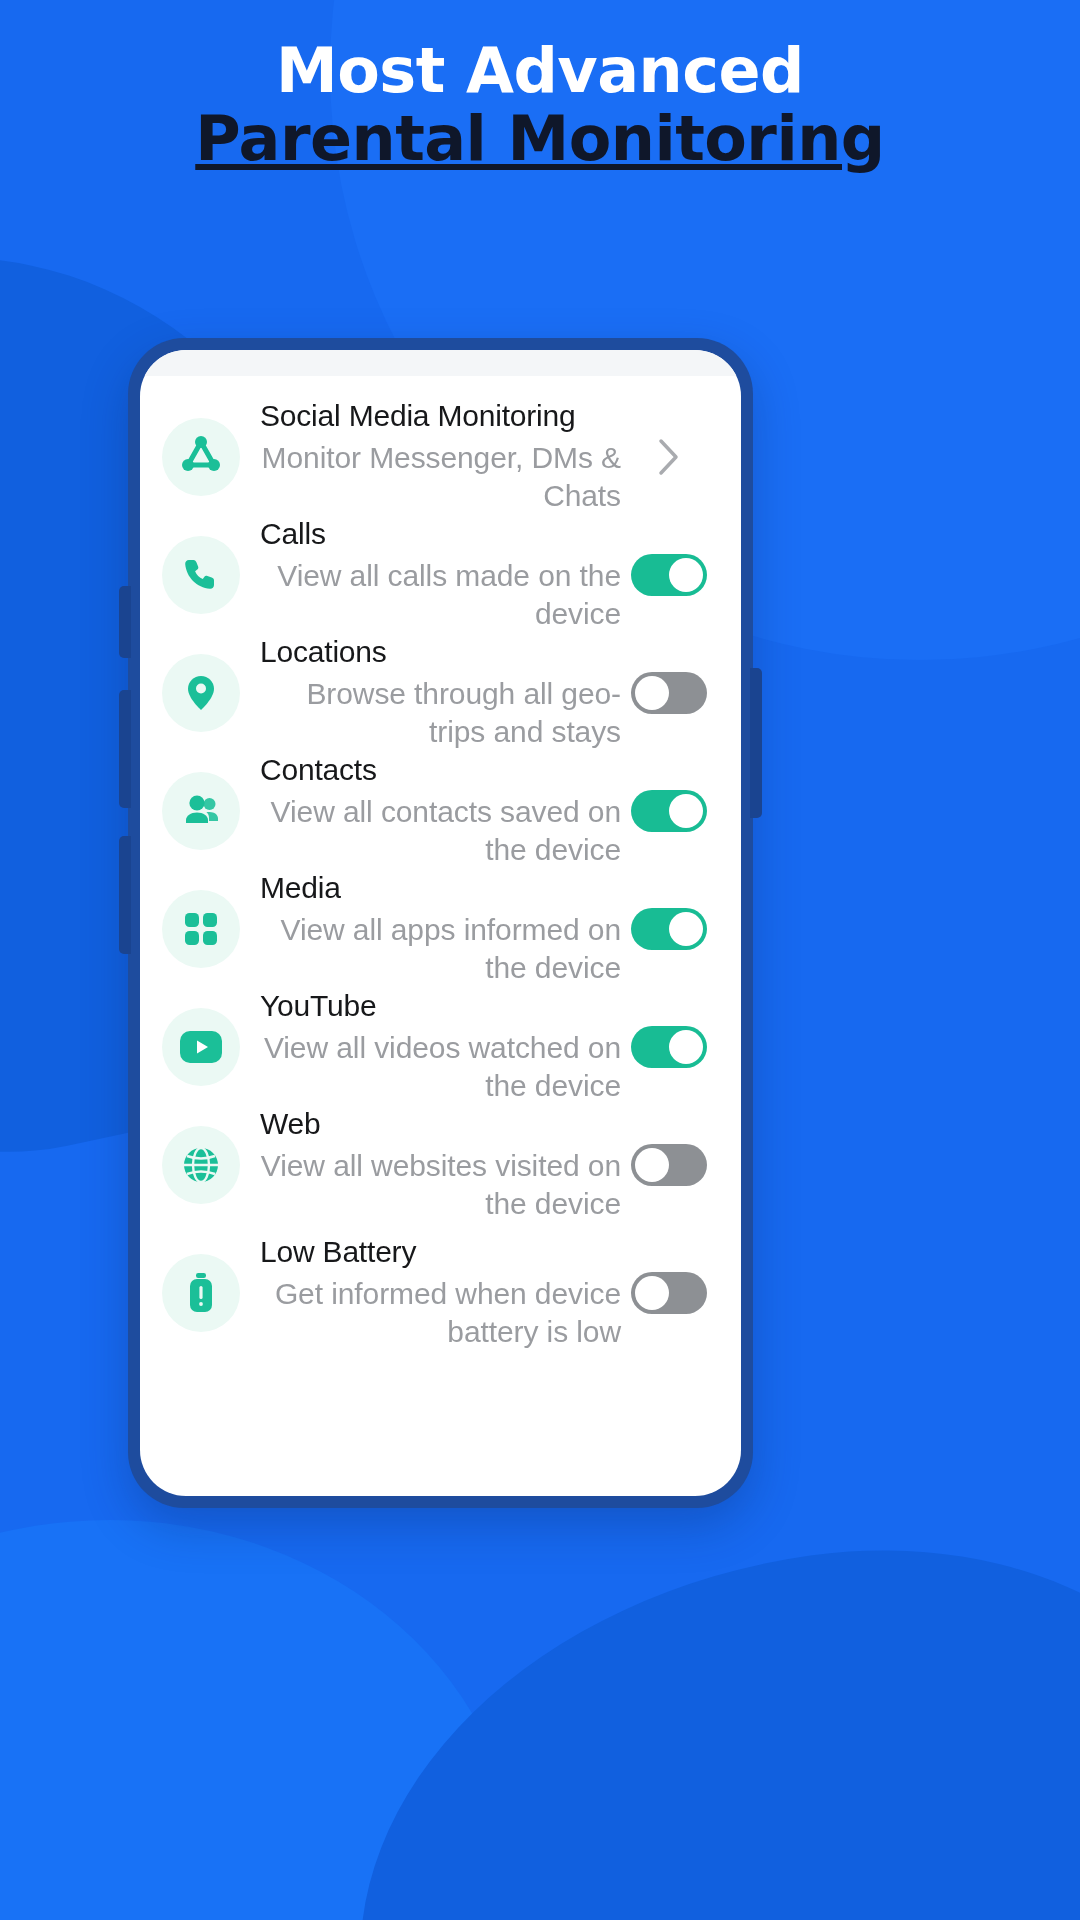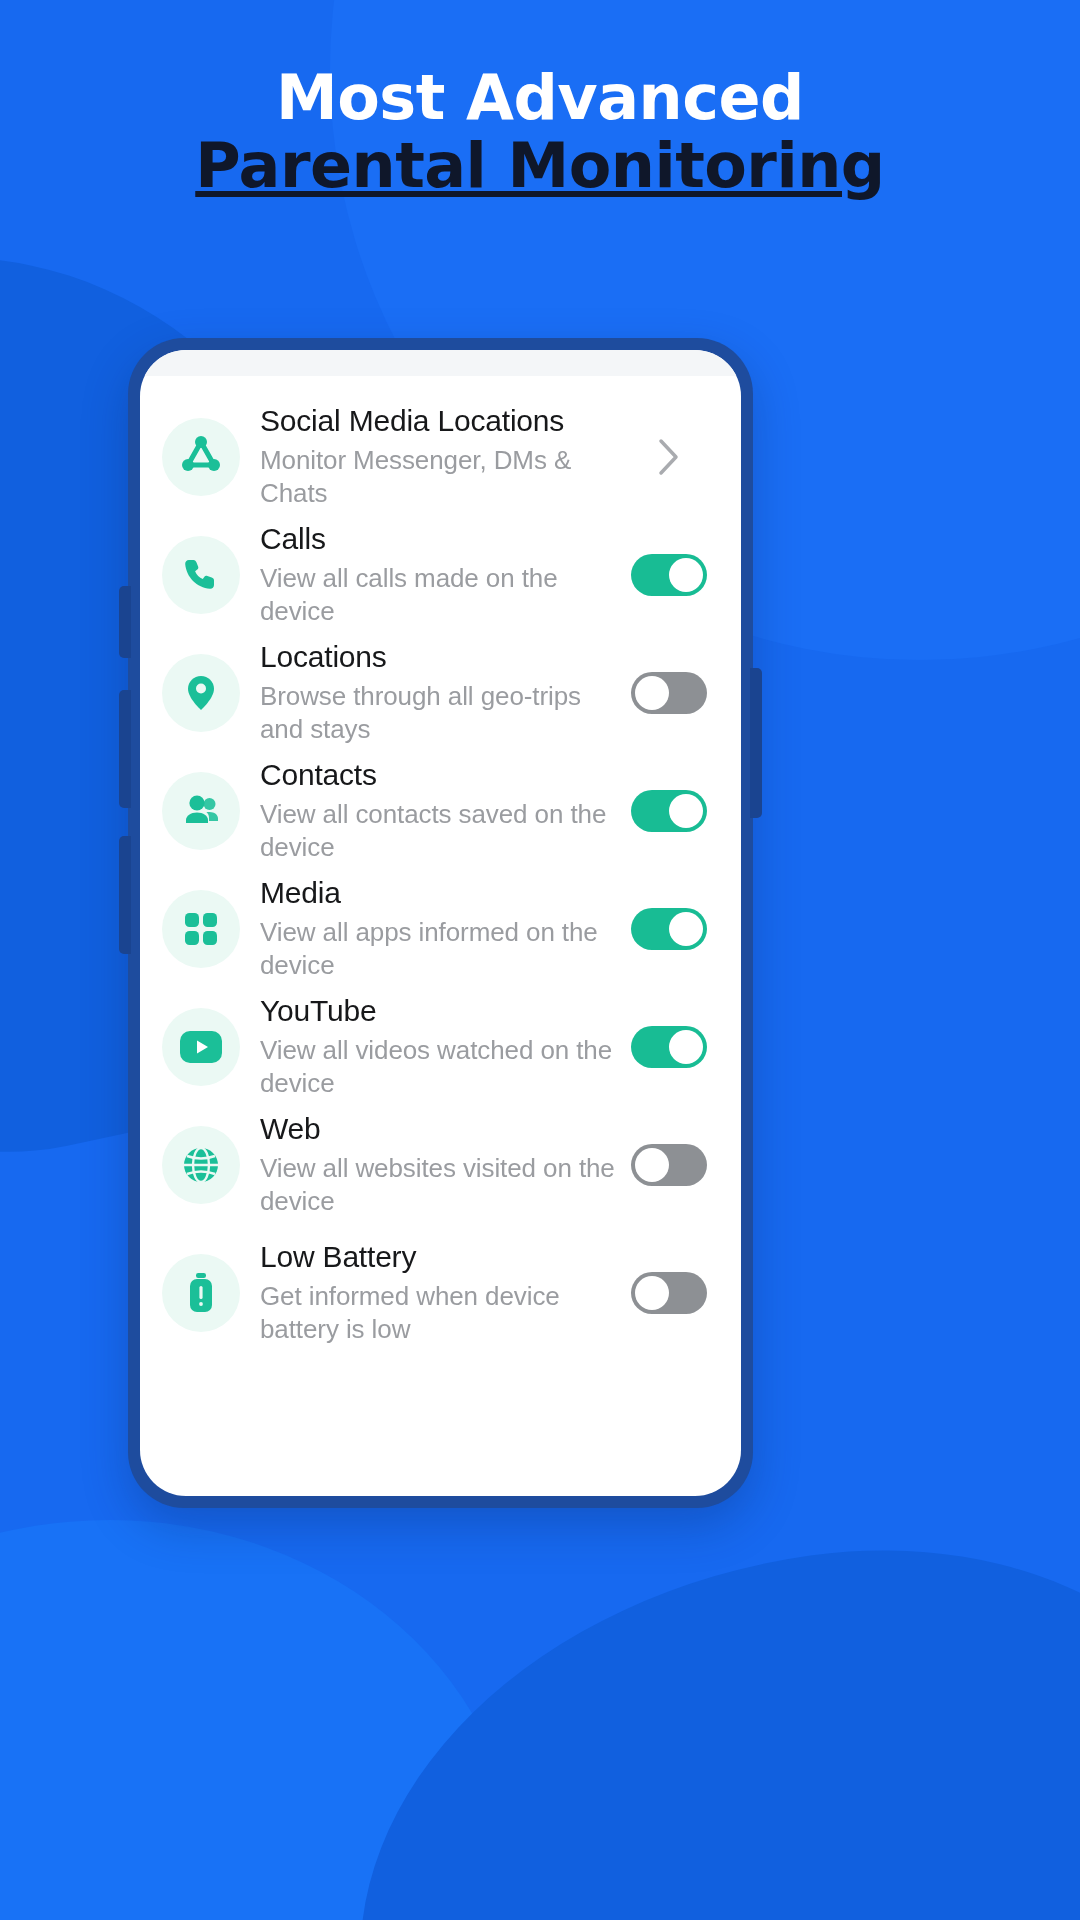--- a/index.html
+++ b/index.html
@@ -60,21 +60,21 @@
     height: 700px;
     background: #1872F6;
     border-radius: 50% 50% 45% 55% / 50% 52% 48% 50%;
   }
 
   
   .headline {
     position: relative;
     z-index: 3;
     text-align: center;
-    padding-top: 64px;
+    padding-top: 37px;
     line-height: 1.10;
     letter-spacing: -0.5px;
   }
   .headline .line {
     display: block;
     font-size: 62px;
     font-weight: 700;
     color: #FFFFFF;
     font-family: "DejaVu Sans", sans-serif;
   }
@@ -156,25 +156,26 @@
     min-width: 0;
     padding-right: 10px;
   }
   .row-title {
     font-size: 30px;
     color: #17181A;
     line-height: 1.22;
     letter-spacing: -0.2px;
   }
   .row-sub {
-    font-size: 26px;
+    font-size: 30px;
     color: #9A9CA0;
     line-height: 1.28;
     margin-top: 4px;
     letter-spacing: -0.1px;
+    text-align: right;
   }
 
   
   .toggle {
     flex: 0 0 auto;
     width: 76px;
     height: 42px;
     border-radius: 21px;
     background: #8D9094;
     position: relative;
@@ -229,21 +230,21 @@
         <div class="row">
           <div class="icon-circle">
             <svg width="44" height="44" viewBox="0 0 44 44">
               <path d="M22 7 L35 30 L9 30 Z" fill="none" stroke="#1BBF98" stroke-width="5" stroke-linejoin="round"></path>
               <circle cx="22" cy="7" r="6" fill="#1BBF98"></circle>
               <circle cx="35" cy="30" r="6" fill="#1BBF98"></circle>
               <circle cx="9" cy="30" r="6" fill="#1BBF98"></circle>
             </svg>
           </div>
           <div class="row-text">
-            <div class="row-title">Social Media Locations</div>
+            <div class="row-title">Social Media Monitoring</div>
             <div class="row-sub">Monitor Messenger, DMs &amp; Chats</div>
           </div>
           <div class="chevron">
             <svg width="22" height="38" viewBox="0 0 22 38">
               <path d="M3 3 L18 19 L3 35" fill="none" stroke="#A9ABAF" stroke-width="3.5" stroke-linecap="round" stroke-linejoin="round"></path>
             </svg>
           </div>
         </div>
 
         <div class="row">

